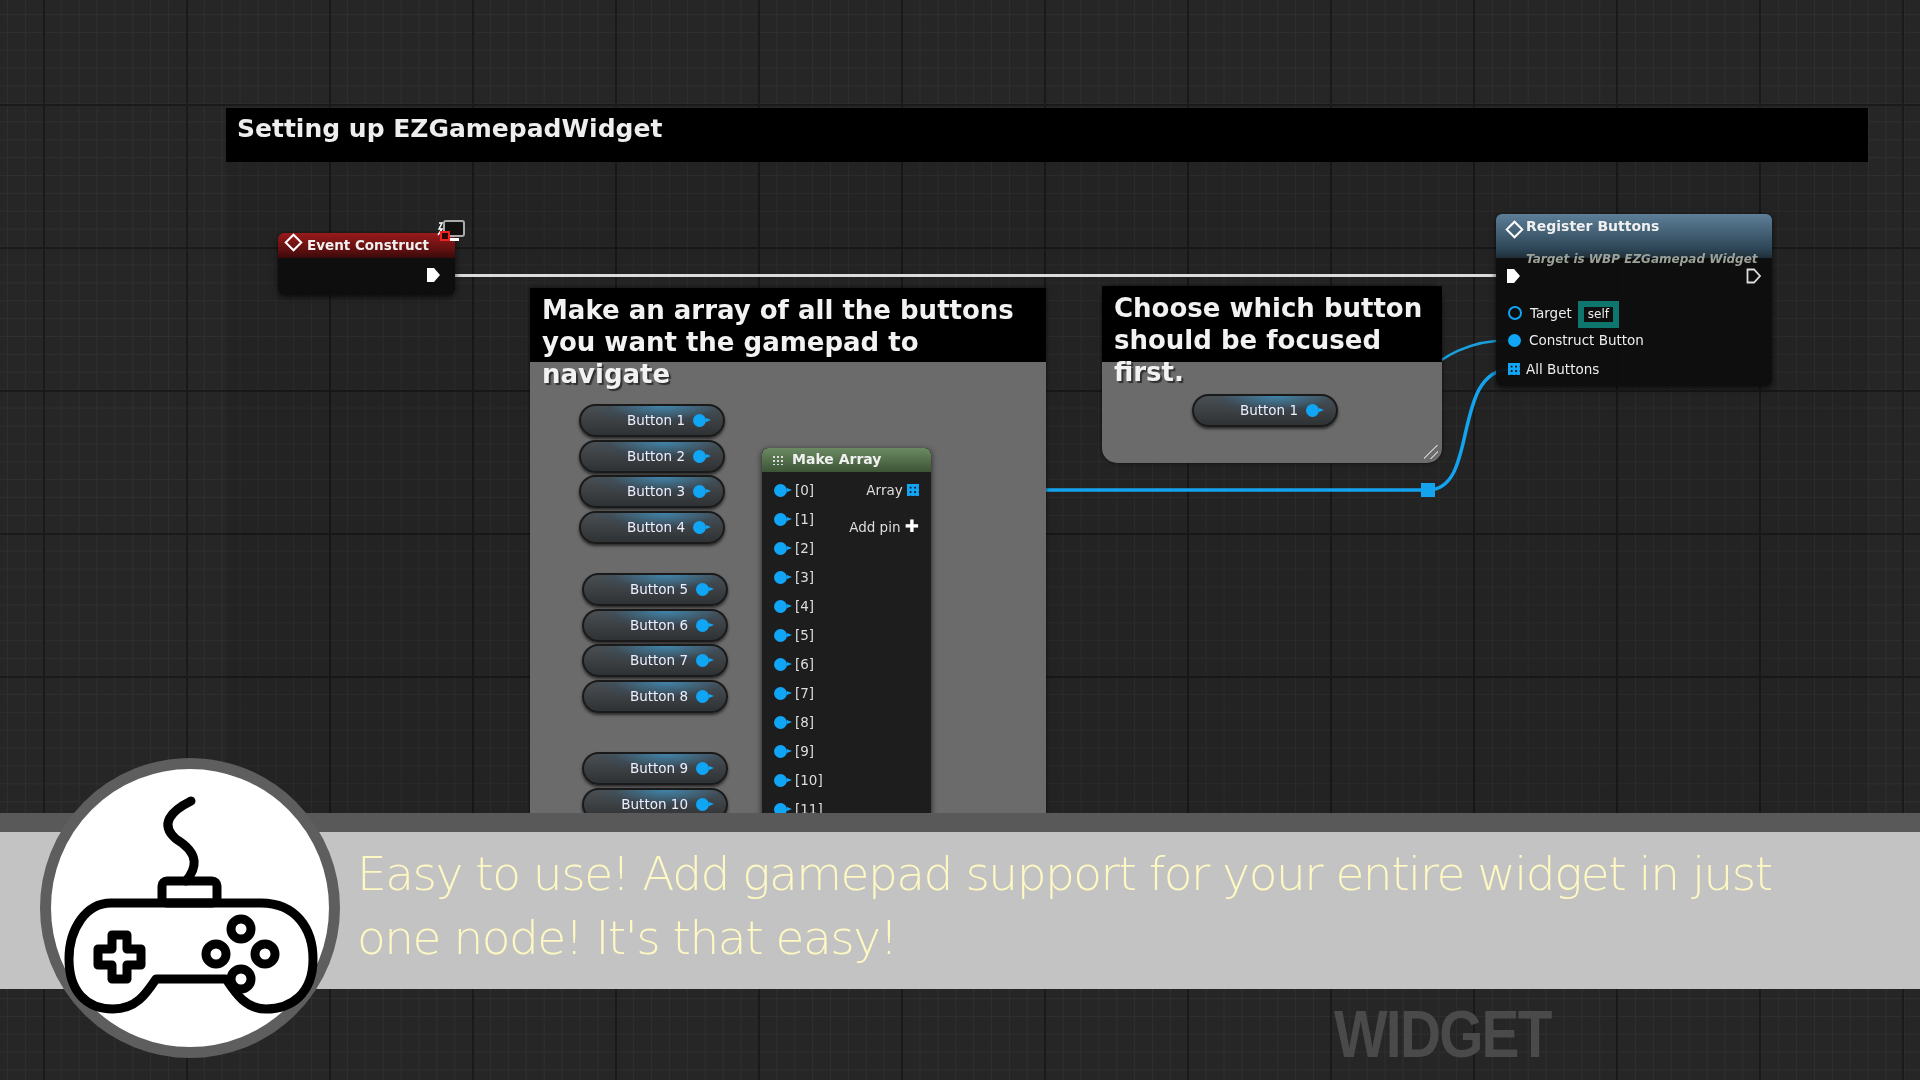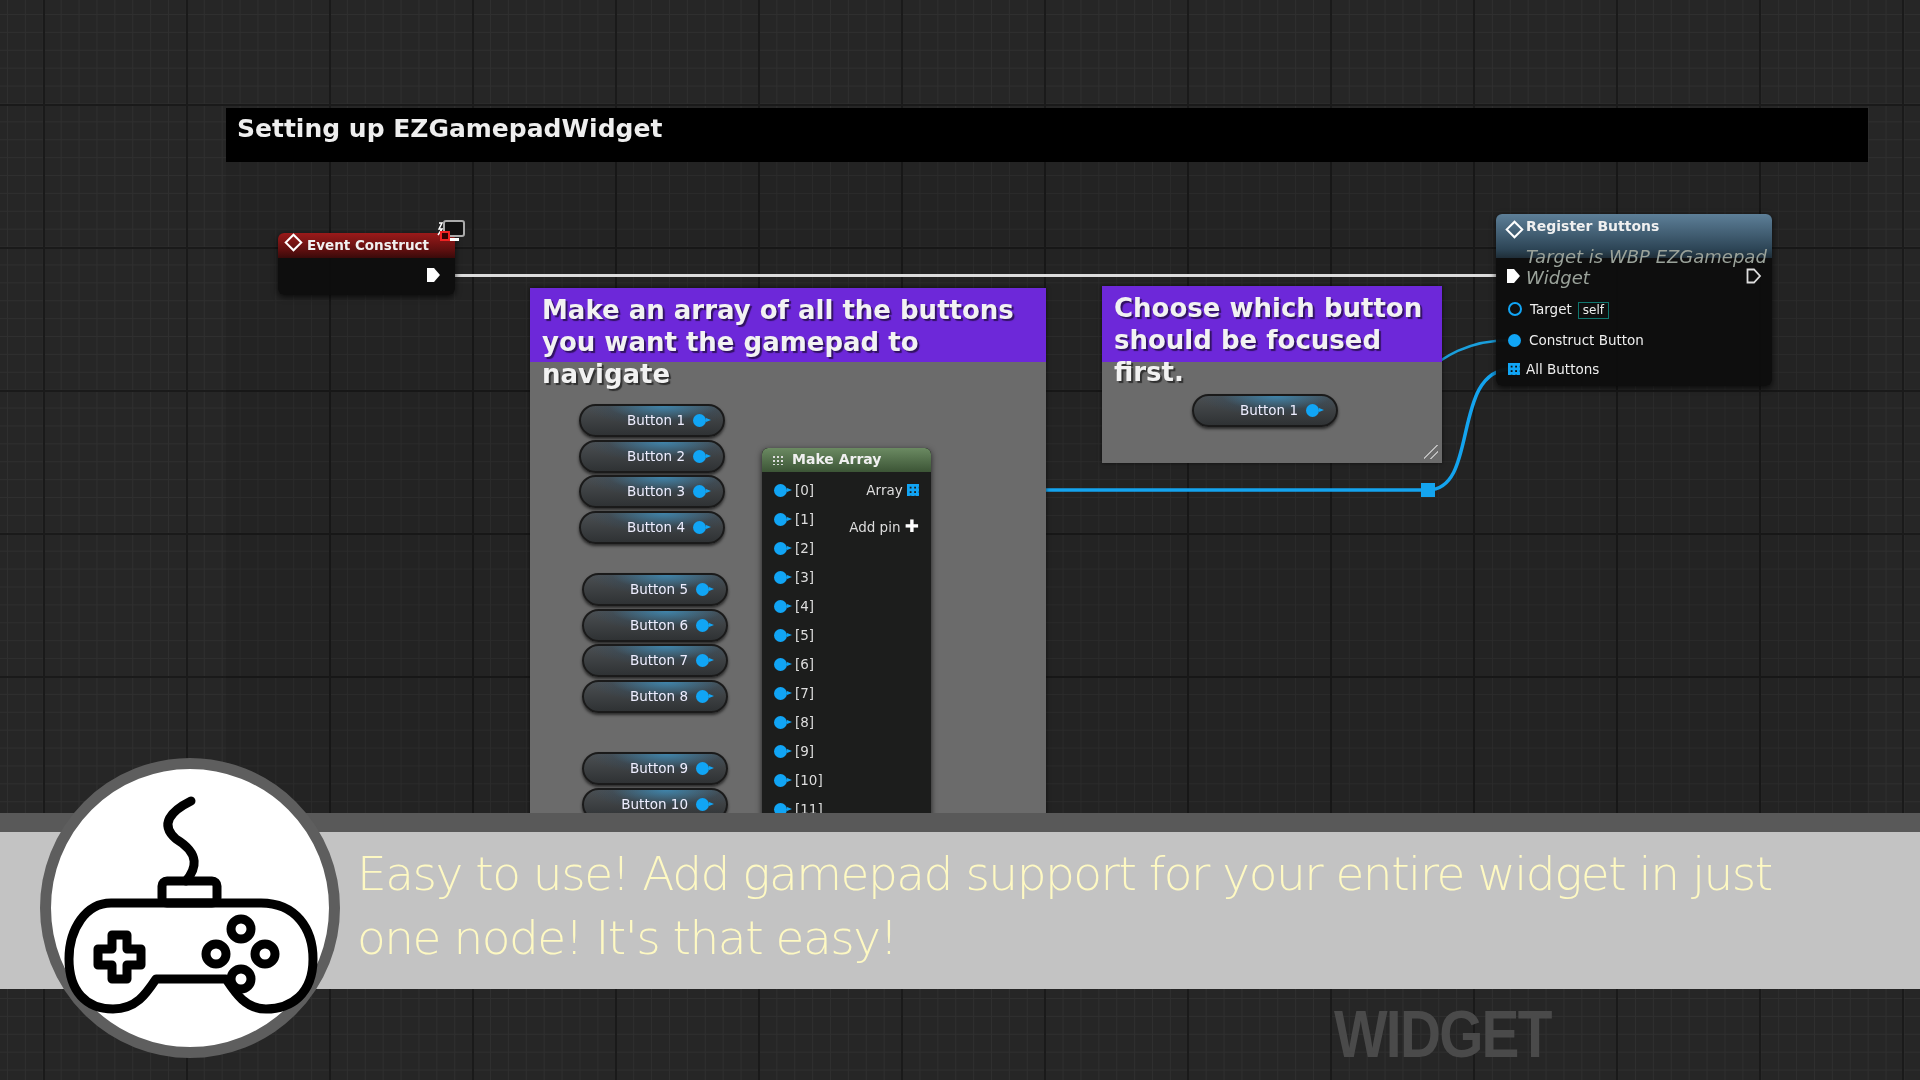--- a/index.html
+++ b/index.html
@@ -26,25 +26,25 @@
   .ev { left:278px; top:233px; width:177px; height:62px; }
   .ev .node-header { height:25px; background:linear-gradient(to bottom,#9a1a1a,#5c0f0f 70%,#3a0a0a); padding:3px 0 0 9px; font-size:13.5px; }
   .diamond { display:inline-block; width:9px; height:9px; border:2px solid #fff; transform:rotate(45deg); margin-right:7px; vertical-align:1px; }
 
   .exec-pin { position:absolute; width:0; height:0; }
   .exec-pin svg { position:absolute; left:0; top:0; }
 
   .wire-exec { left:455px; top:274px; width:1042px; height:3px; background:#dcdcdc; }
 
   .comment { position:absolute; background:#6b6b6b; box-shadow:0 0 4px rgba(0,0,0,0.6); }
-  .comment-head { background:#6d28d9; color:#f2f2f2; font-weight:bold; font-size:26px; line-height:32px;
+  .comment-head { background:#000000; color:#f2f2f2; font-weight:bold; font-size:26px; line-height:32px;
     padding:6px 12px 0 12px; box-sizing:border-box; text-shadow:2px 2px 1px rgba(0,0,0,0.55); }
   .c1 { left:530px; top:288px; width:516px; height:540px; }
   .c1 .comment-head { height:74px; }
-  .c2 { left:1102px; top:286px; width:340px; height:177px; }
+  .c2 { left:1102px; top:286px; width:340px; height:177px;border-radius:15px; }
   .c2 .comment-head { height:76px; }
   .resize-grip { position:absolute; right:4px; bottom:4px; width:14px; height:14px;
     background:linear-gradient(135deg, transparent 45%, #bbb 45%, #bbb 52%, transparent 52%, transparent 68%, #bbb 68%, #bbb 75%, transparent 75%); }
 
   .var { position:absolute; width:146px; height:33px; border-radius:17px;
     background:radial-gradient(ellipse 55% 70% at 58% 0%, rgba(60,150,200,0.75), rgba(40,80,110,0.2) 70%, transparent 100%), linear-gradient(to bottom,#4b4f52,#2f3234);
     border:2px solid #1a1a1a; box-shadow:0 2px 3px rgba(0,0,0,0.6); box-sizing:border-box;
     color:#eef; font-size:13.5px; text-align:right; padding-right:38px; line-height:29px; }
   .var .dot { position:absolute; right:17px; top:8px; width:13px; height:13px; border-radius:50%; background:#11a5f5; }
   .var .dot::after { content:""; position:absolute; right:-5px; top:4px; border-left:5px solid #11a5f5; border-top:2.5px solid transparent; border-bottom:2.5px solid transparent; }
@@ -56,24 +56,24 @@
   .pin-row { position:absolute; left:12px; color:#ddd; font-size:13.5px; height:16px; line-height:16px; }
   .pin-row .pd { display:inline-block; width:13px; height:13px; border-radius:50%; background:#11a5f5; vertical-align:-2px; margin-right:8px; position:relative; }
   .pin-row .pd::after { content:""; position:absolute; right:-5px; top:4px; border-left:5px solid #11a5f5; border-top:2.5px solid transparent; border-bottom:2.5px solid transparent; }
   .arr-icon { display:inline-block; width:12px; height:12px; background-image:
     linear-gradient(to right, #11a5f5 3px, transparent 3px), linear-gradient(to bottom, #11a5f5 3px, transparent 3px);
     background-size:4.5px 4.5px; vertical-align:-1px; }
 
   .rb { left:1496px; top:214px; width:276px; height:172px; }
   .rb .node-header { height:44px; background:linear-gradient(to bottom,#5d7f98,#2d4556 80%,#1f2e38); padding:4px 0 0 30px; position:relative; }
   .rb .node-header .diamond { position:absolute; left:12px; top:9px; }
-  .rb .sub { font-weight:normal; font-style:italic; color:#9aa29a; font-size:18px; margin-top:12px; }
+  .rb .sub { font-weight:bold; font-style:italic; color:#9aa29a; font-size:12px; margin-top:18px; }
   .rb .row { position:absolute; left:12px; color:#eee; font-size:13.5px; line-height:16px; }
   .hollow { display:inline-block; width:10px; height:10px; border-radius:50%; border:2px solid #11a5f5; vertical-align:-2px; margin-right:8px; }
-  .self-box { display:inline-block; border:1px solid #0f766e; padding:0 4px; margin-left:6px; font-size:12px; line-height:15px; }
+  .self-box { display:inline-block; border:6px solid #0f766e; padding:0 4px; margin-left:6px; font-size:12px; line-height:15px; }
 
   .banner-dark { left:0; top:813px; width:1920px; height:19px; background:#595959; }
   .banner-light { left:0; top:832px; width:1920px; height:157px; background:#c3c3c3; }
   .banner-text { left:357px; top:842px; width:1500px; color:#fef9c3; font-size:47px; line-height:64px;
     font-family:"DejaVu Sans", sans-serif; letter-spacing:-1.5px; font-weight:300; }
   .logo { left:40px; top:758px; width:300px; height:300px; border-radius:50%; background:#fff; border:11px solid #5e5e5e; box-sizing:border-box; }
   .watermark { left:1334px; top:996px; color:#4a4a4a; font-weight:bold; font-size:66px; letter-spacing:-2px; font-family:"Liberation Sans", sans-serif; transform:scaleX(0.86); transform-origin:left top; }
 </style>
 </head>
 <body>

